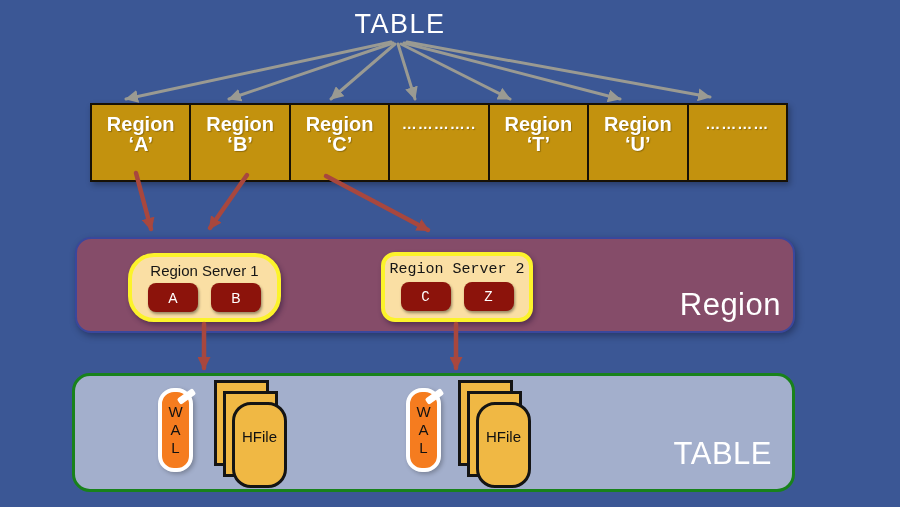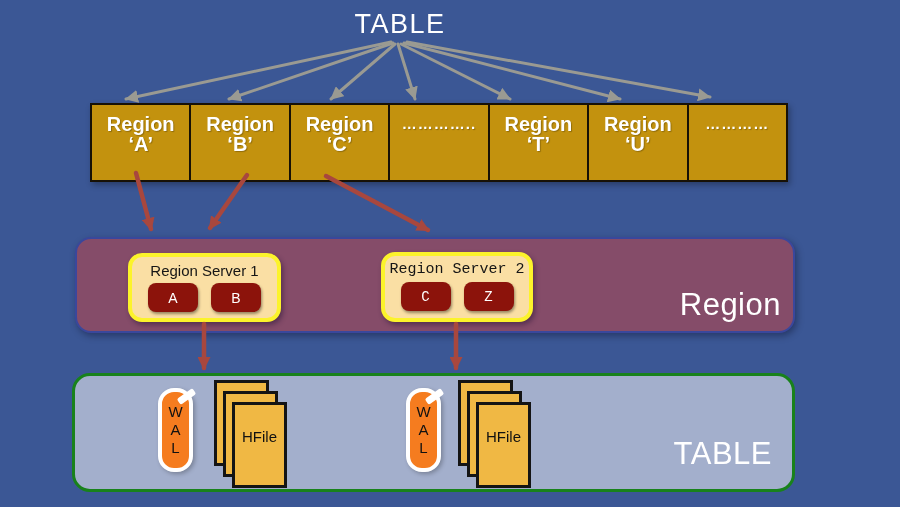--- a/index.html
+++ b/index.html
@@ -41,21 +41,21 @@
   }
   .band-label {
     position:absolute; color:#ffffff; font-size:31px; letter-spacing:0.5px;
   }
   .hbase-band .band-label { right:12px; top:48px; }
   .region-server {
     position:absolute; background:#FADFA4; border:4px solid #FCF32B;
     border-radius:14px; box-sizing:border-box;
     box-shadow:2px 3px 5px rgba(30,15,50,0.45);
   }
-  .rs1 { left:51px; top:14px; width:153px; height:69px; }
+  .rs1 { left:51px; top:14px; width:153px; height:69px;border-radius:26px; }
   .rs2 { left:304px; top:13px; width:152px; height:70px;font-family:Liberation Mono, monospace; }
   .rs-title {
     text-align:center; font-size:15px; color:#151515; margin-top:5px;
   }
   .chip-row { display:flex; justify-content:center; gap:13px; margin-top:4px; }
   .chip {
     width:50px; height:29px; background:#8C130B; border-radius:8px;
     color:#ffffff; font-size:14px; display:flex; align-items:center;
     justify-content:center; box-shadow:1px 2px 3px rgba(0,0,0,0.4);
   }
@@ -83,21 +83,21 @@
   .hs1 { left:139px; top:4px; }
   .hs2 { left:383px; top:4px; }
   .page {
     position:absolute; width:55px; height:86px; background:#F0B844;
     border:3px solid #141414; box-sizing:border-box;
   }
   .page.p1 { left:0; top:0; }
   .page.p2 { left:9px; top:11px; }
   .page.p3 {
     left:18px; top:22px; display:flex; align-items:center;
-    justify-content:center; padding-bottom:18px;
+    justify-content:center; padding-bottom:18px;border-radius:19px;
   }
   .page.p3 span { color:#111111; font-size:15px; }
 </style>
 </head>
 <body>
 
 <div class="canvas">
 
   <div class="diagram-title">TABLE</div>
 

